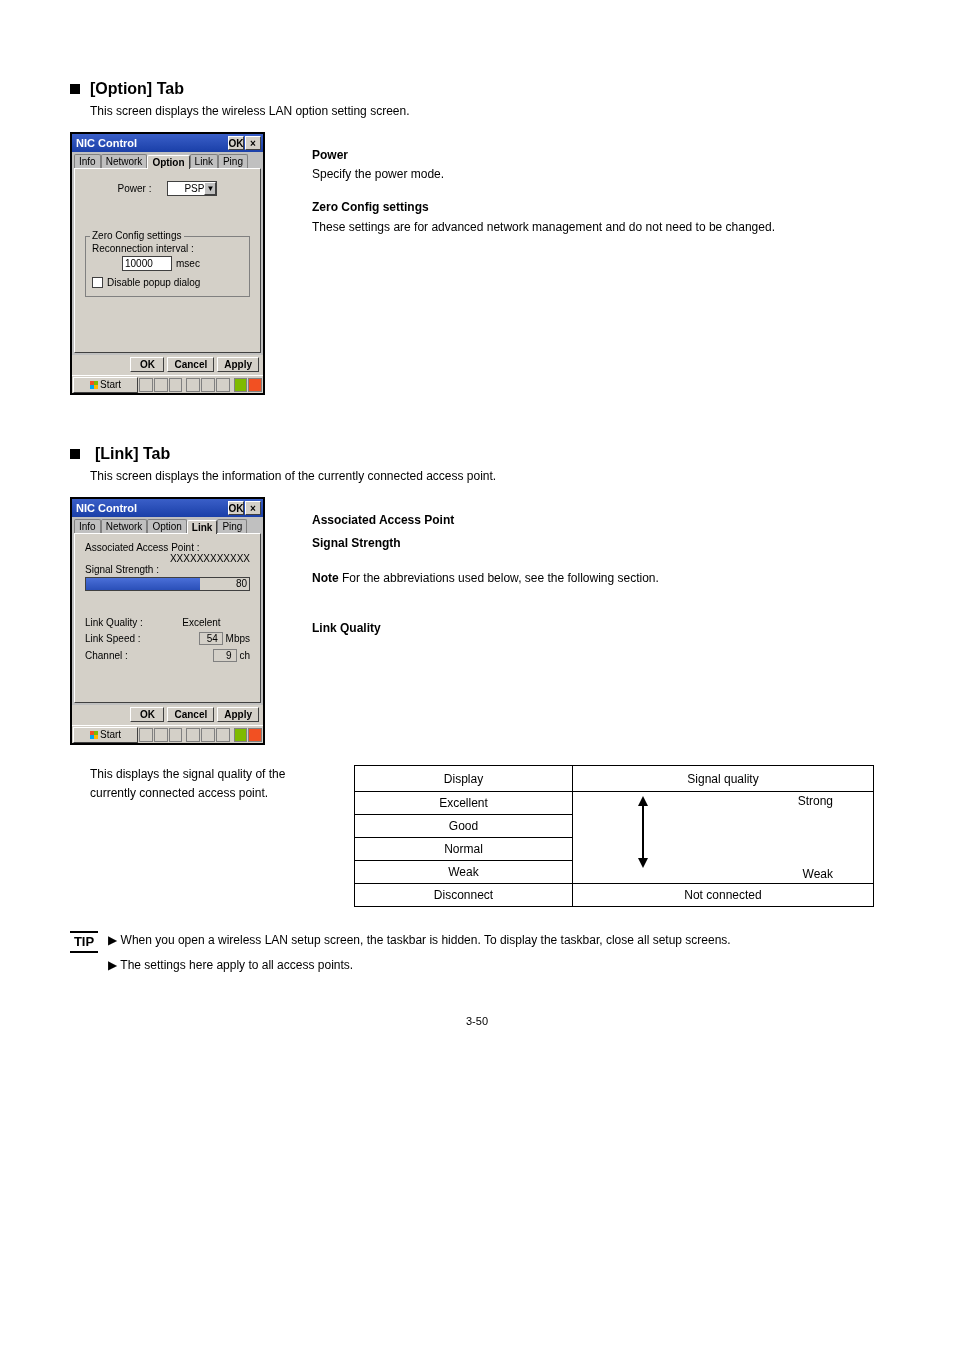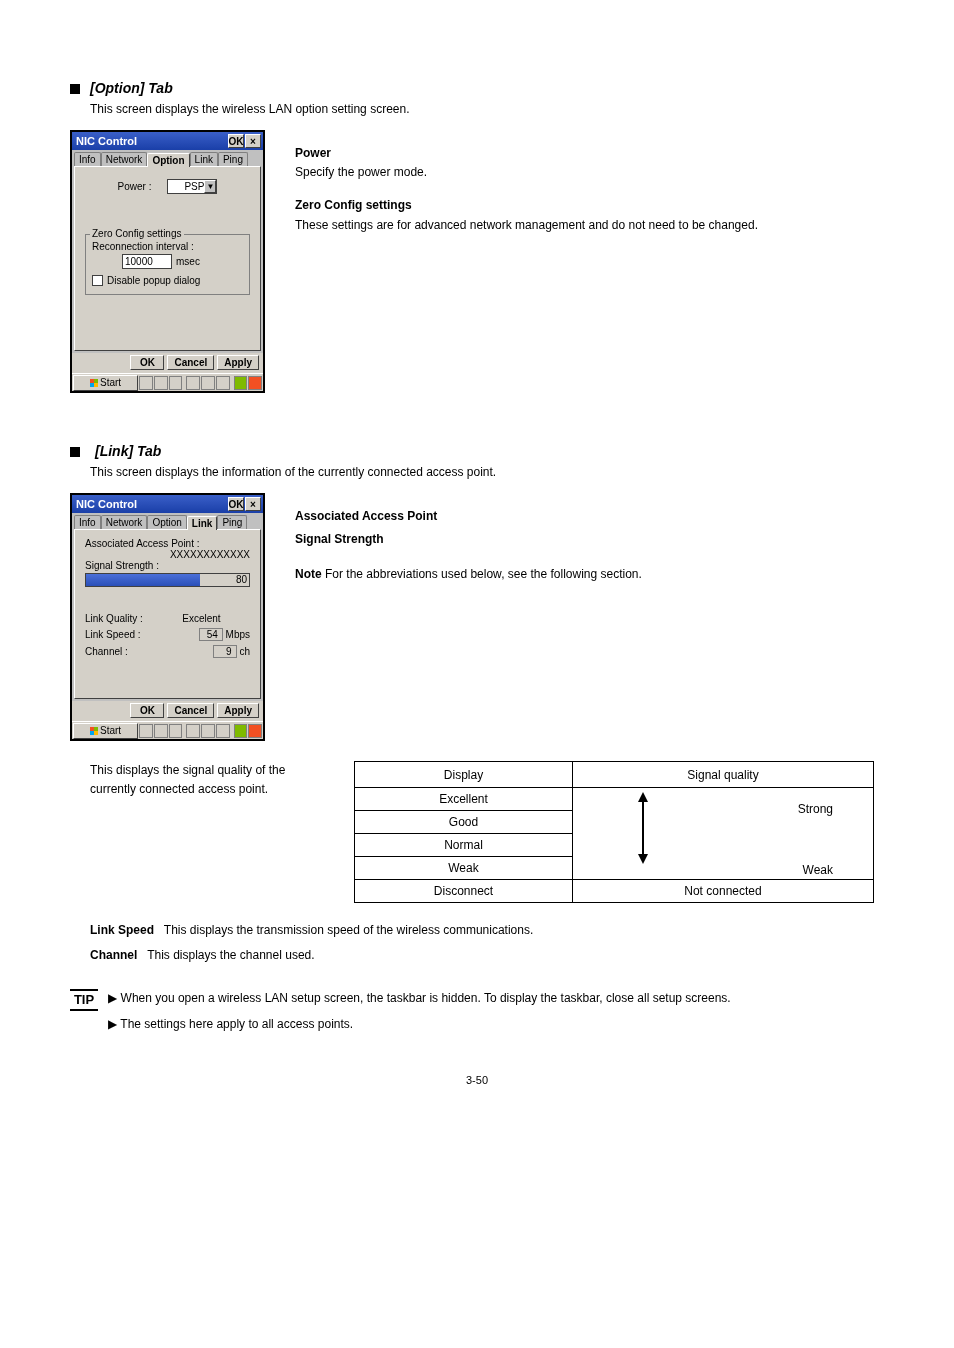--- a/index.html
+++ b/index.html
@@ -21,32 +21,31 @@
     margin-top: 20px;
   }
   .bullet {
     width: 10px;
     height: 10px;
     background: #000;
     margin-top: 4px;
     flex: 0 0 auto;
   }
   .section-title {
-    font-size: 14px;
-    font-weight: bold;
-    font-style: italic;
+    font-size: 16px;
+    font-weight: bold;
   }
   .section-desc {
     font-size: 12px;
     margin: 4px 0 12px 20px;
     line-height: 1.5;
   }
   .side-by-side {
     display: flex;
-    gap: 30px;
+    gap: 47px;
     align-items: flex-start;
   }
   .side-text {
     flex: 1;
     font-size: 12px;
     line-height: 1.6;
     padding-top: 10px;
   }
   .side-text .label {
     font-weight: bold;
@@ -527,64 +526,61 @@
       </div>
     </div>
 
     <div class="side-text">
       <div class="label">Associated Access Point</div>
       <div class="label">Signal Strength</div>
       <div class="note-line">
         <span>Note</span>
         <span class="note-sub"> </span><span class="note-sub">For the abbreviations used below, see the following section.</span>
       </div>
+      <div class="label" style="margin-top:30px;">Link Quality</div>
     </div>
   </div>
 
   <div class="qtable-wrap">
     <div class="qtable-caption">This displays the signal quality of the currently connected access point.</div>
     <table class="qtable">
       <tbody>
           <tr>
         <th class="col1">Display</th>
         <th>Signal quality</th>
       </tr>
       <tr>
         <td class="col1">Excellent</td>
         <td rowspan="4" class="arrow-cell">
           <svg class="arrow-svg" width="20" height="72">
             <line x1="10" y1="4" x2="10" y2="68" stroke="#000" stroke-width="2"></line>
             <polygon points="10,0 5,10 15,10" fill="#000"></polygon>
             <polygon points="10,72 5,62 15,62" fill="#000"></polygon>
           </svg>
-          <div style="position:absolute;top:14px;right:40px;">Strong</div>
+          <div style="position:absolute;top:2px;right:40px;">Strong</div>
           <div style="text-align:right;position:absolute;bottom:2px;right:40px;">Weak</div>
         </td>
       </tr>
       <tr>
             <td class="col1">Good</td>
           </tr>
       <tr>
             <td class="col1">Normal</td>
           </tr>
       <tr>
             <td class="col1">Weak</td>
           </tr>
       <tr>
         <td class="col1">Disconnect</td>
         <td style="text-align:center;">Not connected</td>
       </tr>
     </tbody>
       </table>
   </div>
 
-  <div class="final">
-    <div><b>Link Speed</b> &nbsp; <span>This displays the transmission speed of the wireless communications.</span></div>
-    <div style="margin-top:6px;"><b>Channel</b> &nbsp; <span>This displays the channel used.</span></div>
-  </div>
 
   <div class="tip-block">
     <div class="tip-icon">TIP</div>
     <div class="tip-body">
       <div>▶ When you open a wireless LAN setup screen, the taskbar is hidden. To display the taskbar, close all setup screens.</div>
       <div style="margin-top:6px;">▶ The settings here apply to all access points.</div>
     </div>
   </div>
 
   <div class="page-num">3-50</div>

